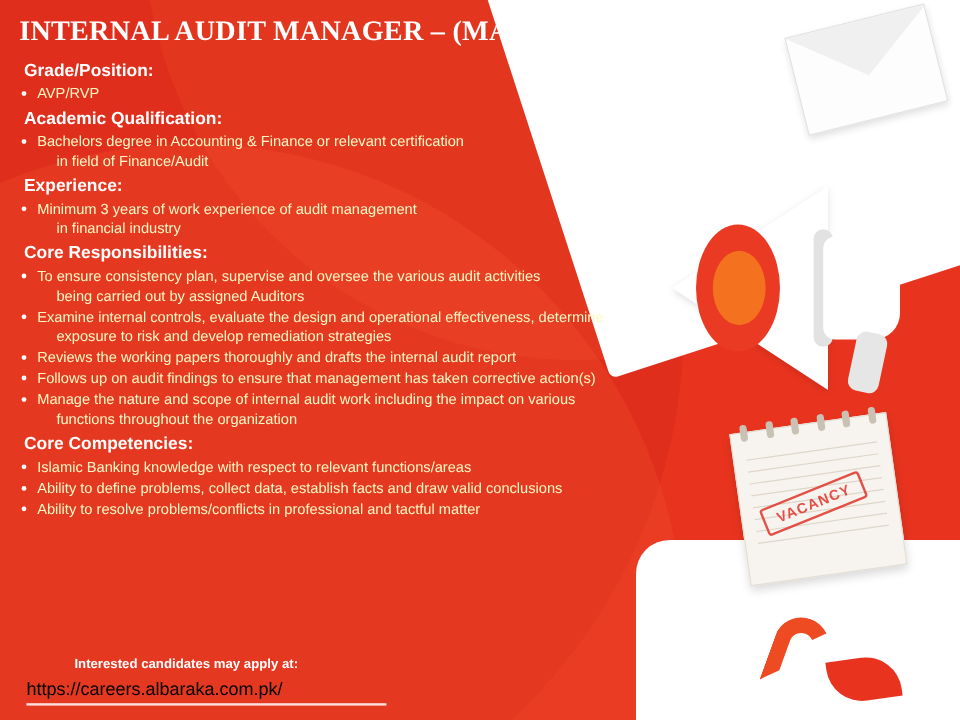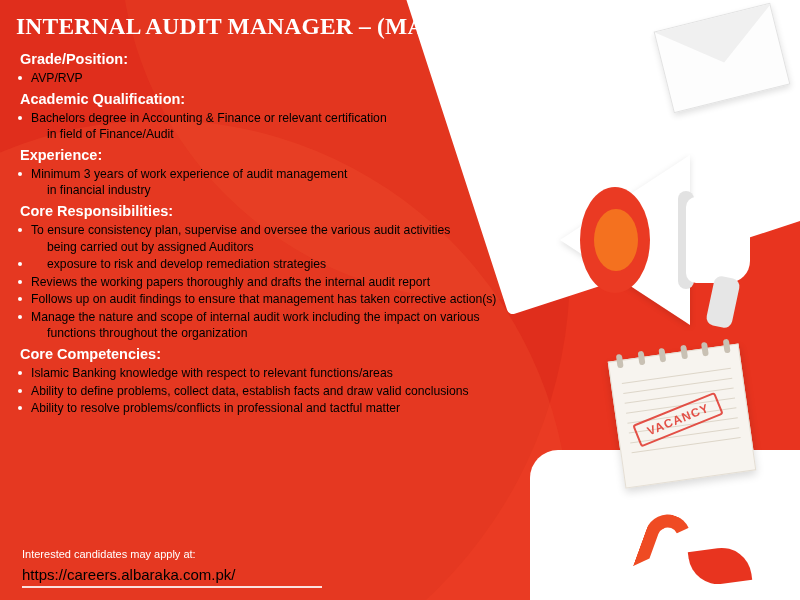--- a/index.html
+++ b/index.html
@@ -80,21 +80,21 @@
   .section { margin-bottom: 2px; }
   .section-title {
     color: #ffffff;
     font-size: 14.5px;
     font-weight: bold;
     margin: 5px 0 3px 4px;
   }
   ul { list-style: none; }
   li {
     position: relative;
-    color: #000000;
+    color: #fef9c3;
     font-size: 12.2px;
     line-height: 1.32;
     padding-left: 15px;
     margin-bottom: 1.5px;
   }
   li::before {
     content: "";
     position: absolute;
     left: 2px; top: 6px;
     width: 4px; height: 4px;
@@ -104,22 +104,23 @@
   li .cont { display: block; padding-left: 16px; }
 
   .footer {
     position: absolute;
     left: 22px; bottom: 12px;
     width: 430px;
   }
   .footer-label {
     color: #ffffff;
     font-size: 11px;
-    font-weight: normal;
+    font-weight: bold;
     margin-bottom: 6px;
+    margin-left: 40px;
   }
   .footer-url {
     color: #000000;
     font-size: 15px;
     font-weight: normal;
   }
   .footer-rule {
     margin-top: 3px;
     width: 300px; height: 2px;
     background: rgba(255,255,255,0.85);
@@ -362,20 +363,21 @@
     </div>
 
     <div class="section">
       <div class="section-title">Core Responsibilities:</div>
       <ul>
         <li>
           <span>To ensure consistency plan, supervise and oversee the various audit activities</span>
           <span class="cont">being carried out by assigned Auditors</span>
         </li>
         <li>
+          <span>Examine internal controls, evaluate the design and operational effectiveness, determine</span>
           <span class="cont">exposure to risk and develop remediation strategies</span>
         </li>
         <li>
           <span>Reviews the working papers thoroughly and drafts the internal audit report</span>
         </li>
         <li>
           <span>Follows up on audit findings to ensure that management has taken corrective action(s)</span>
         </li>
         <li>
           <span>Manage the nature and scope of internal audit work including the impact on various</span>

